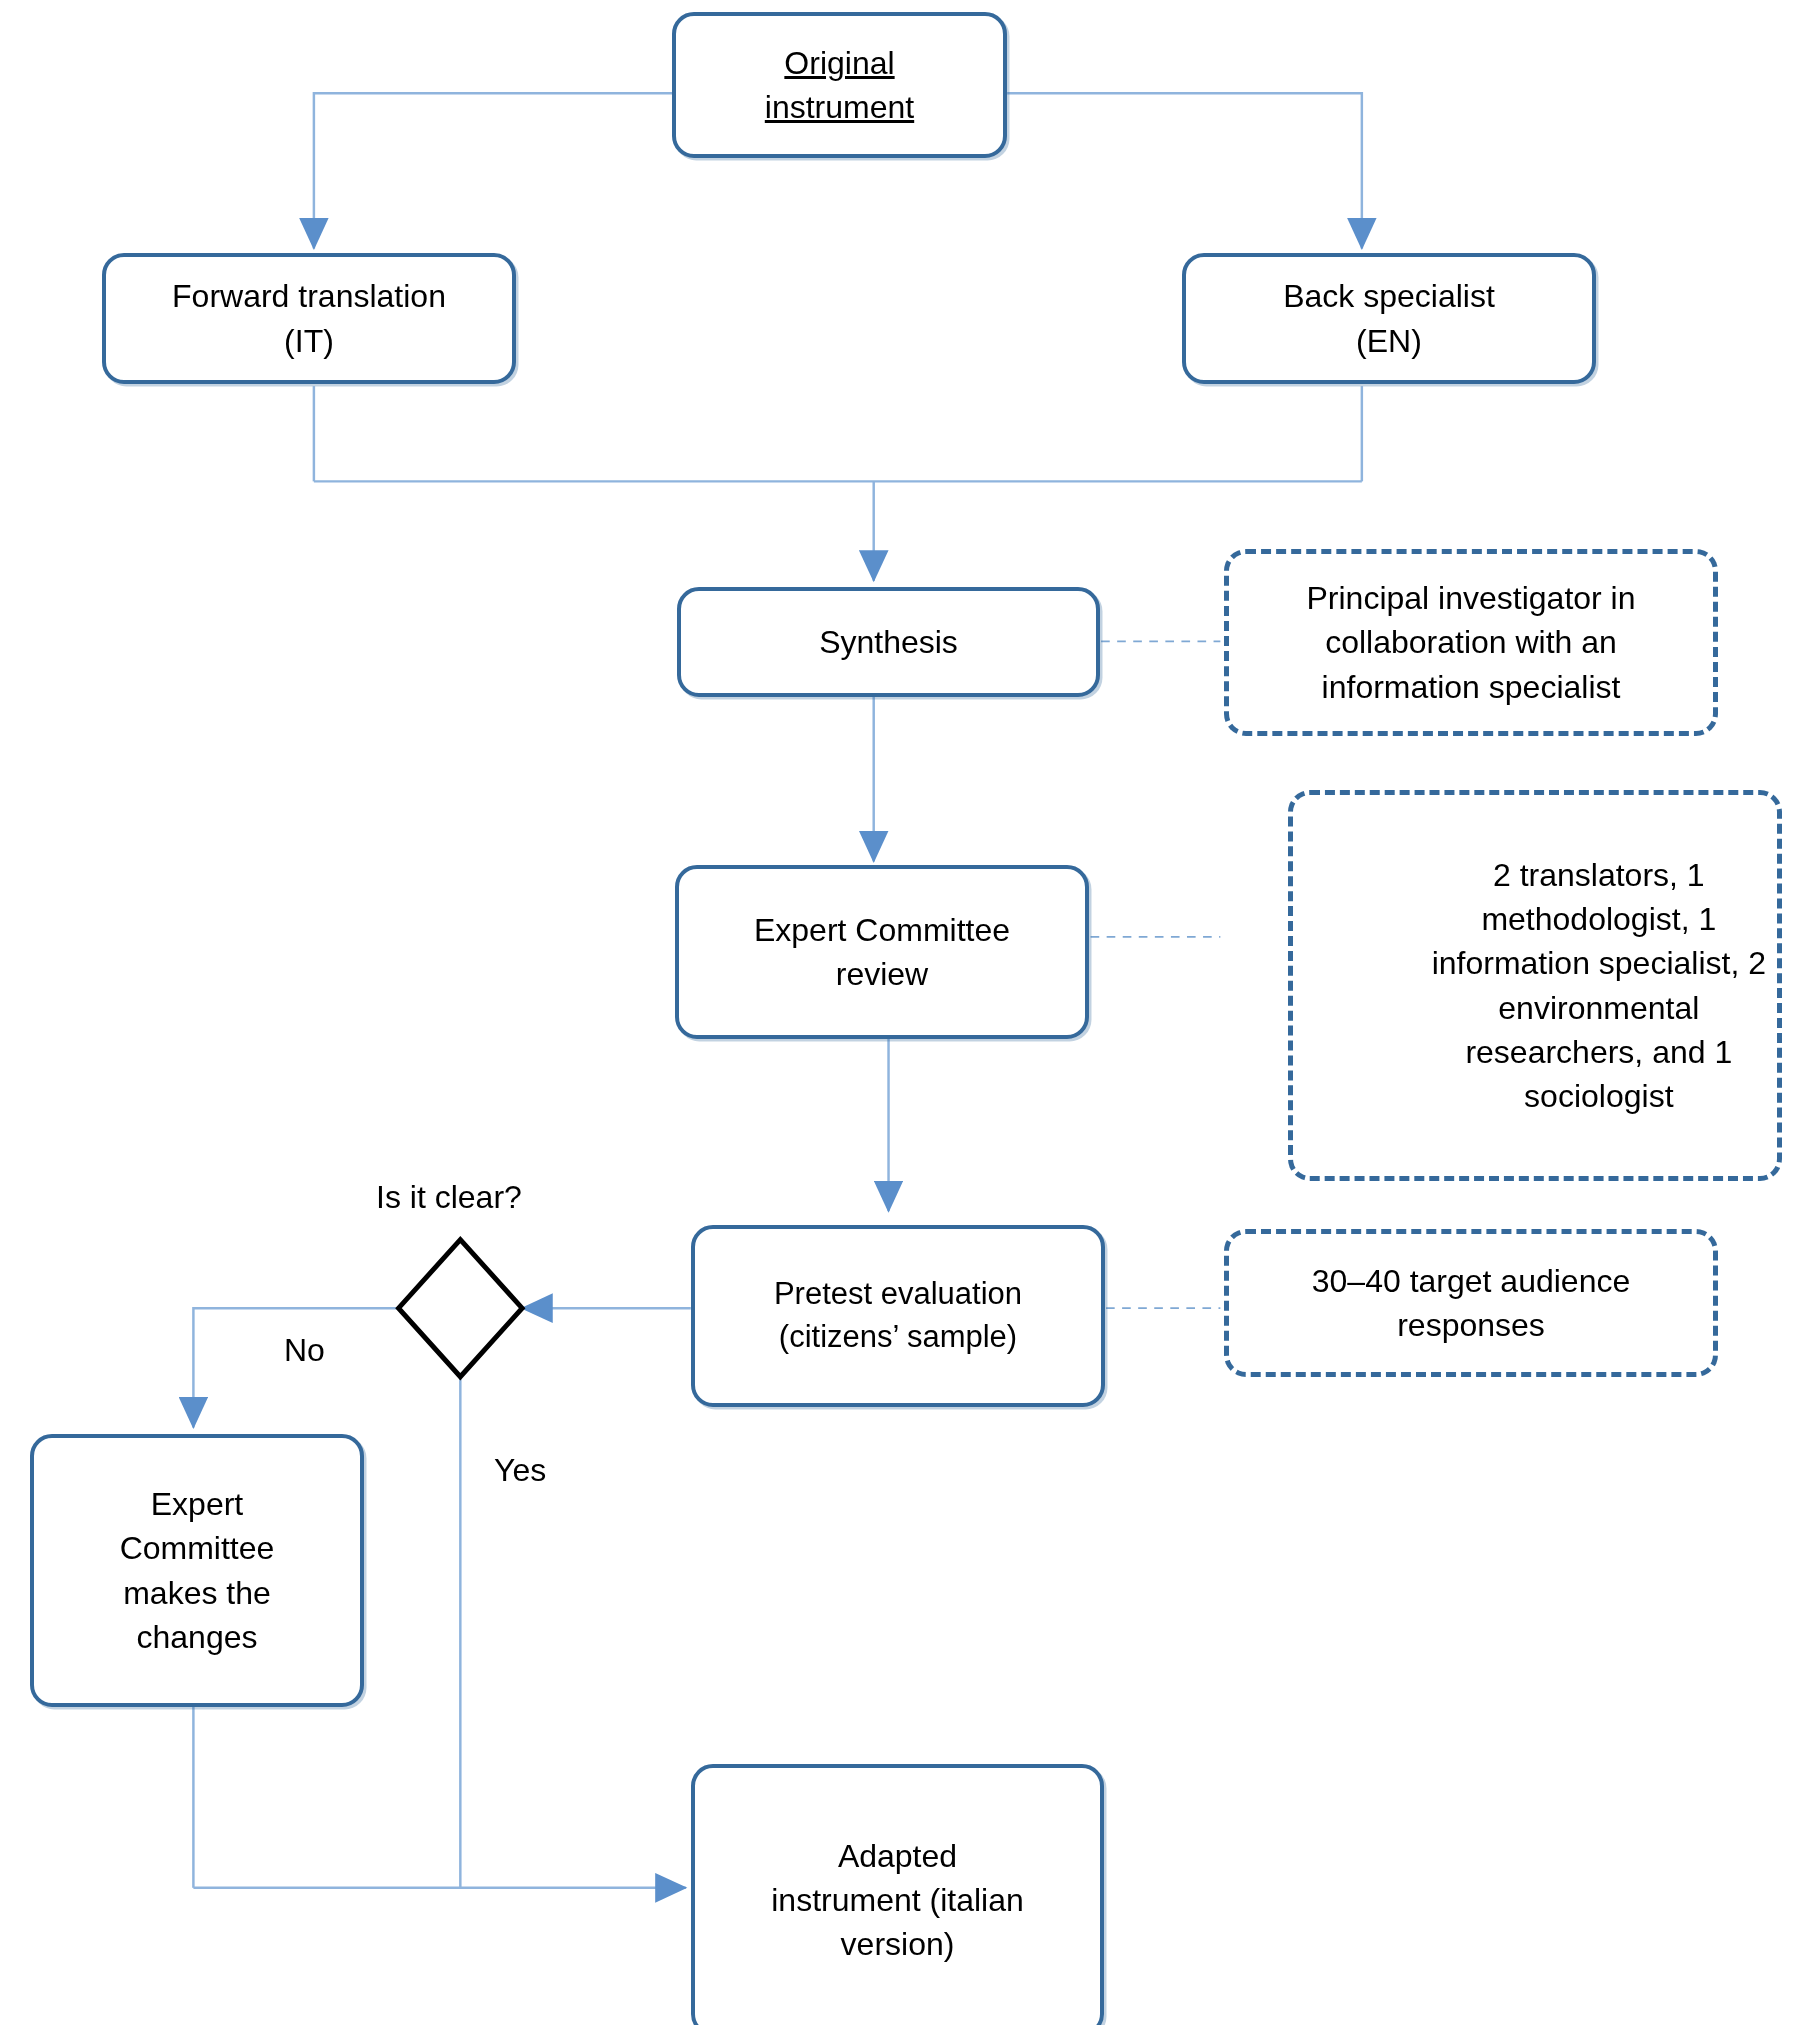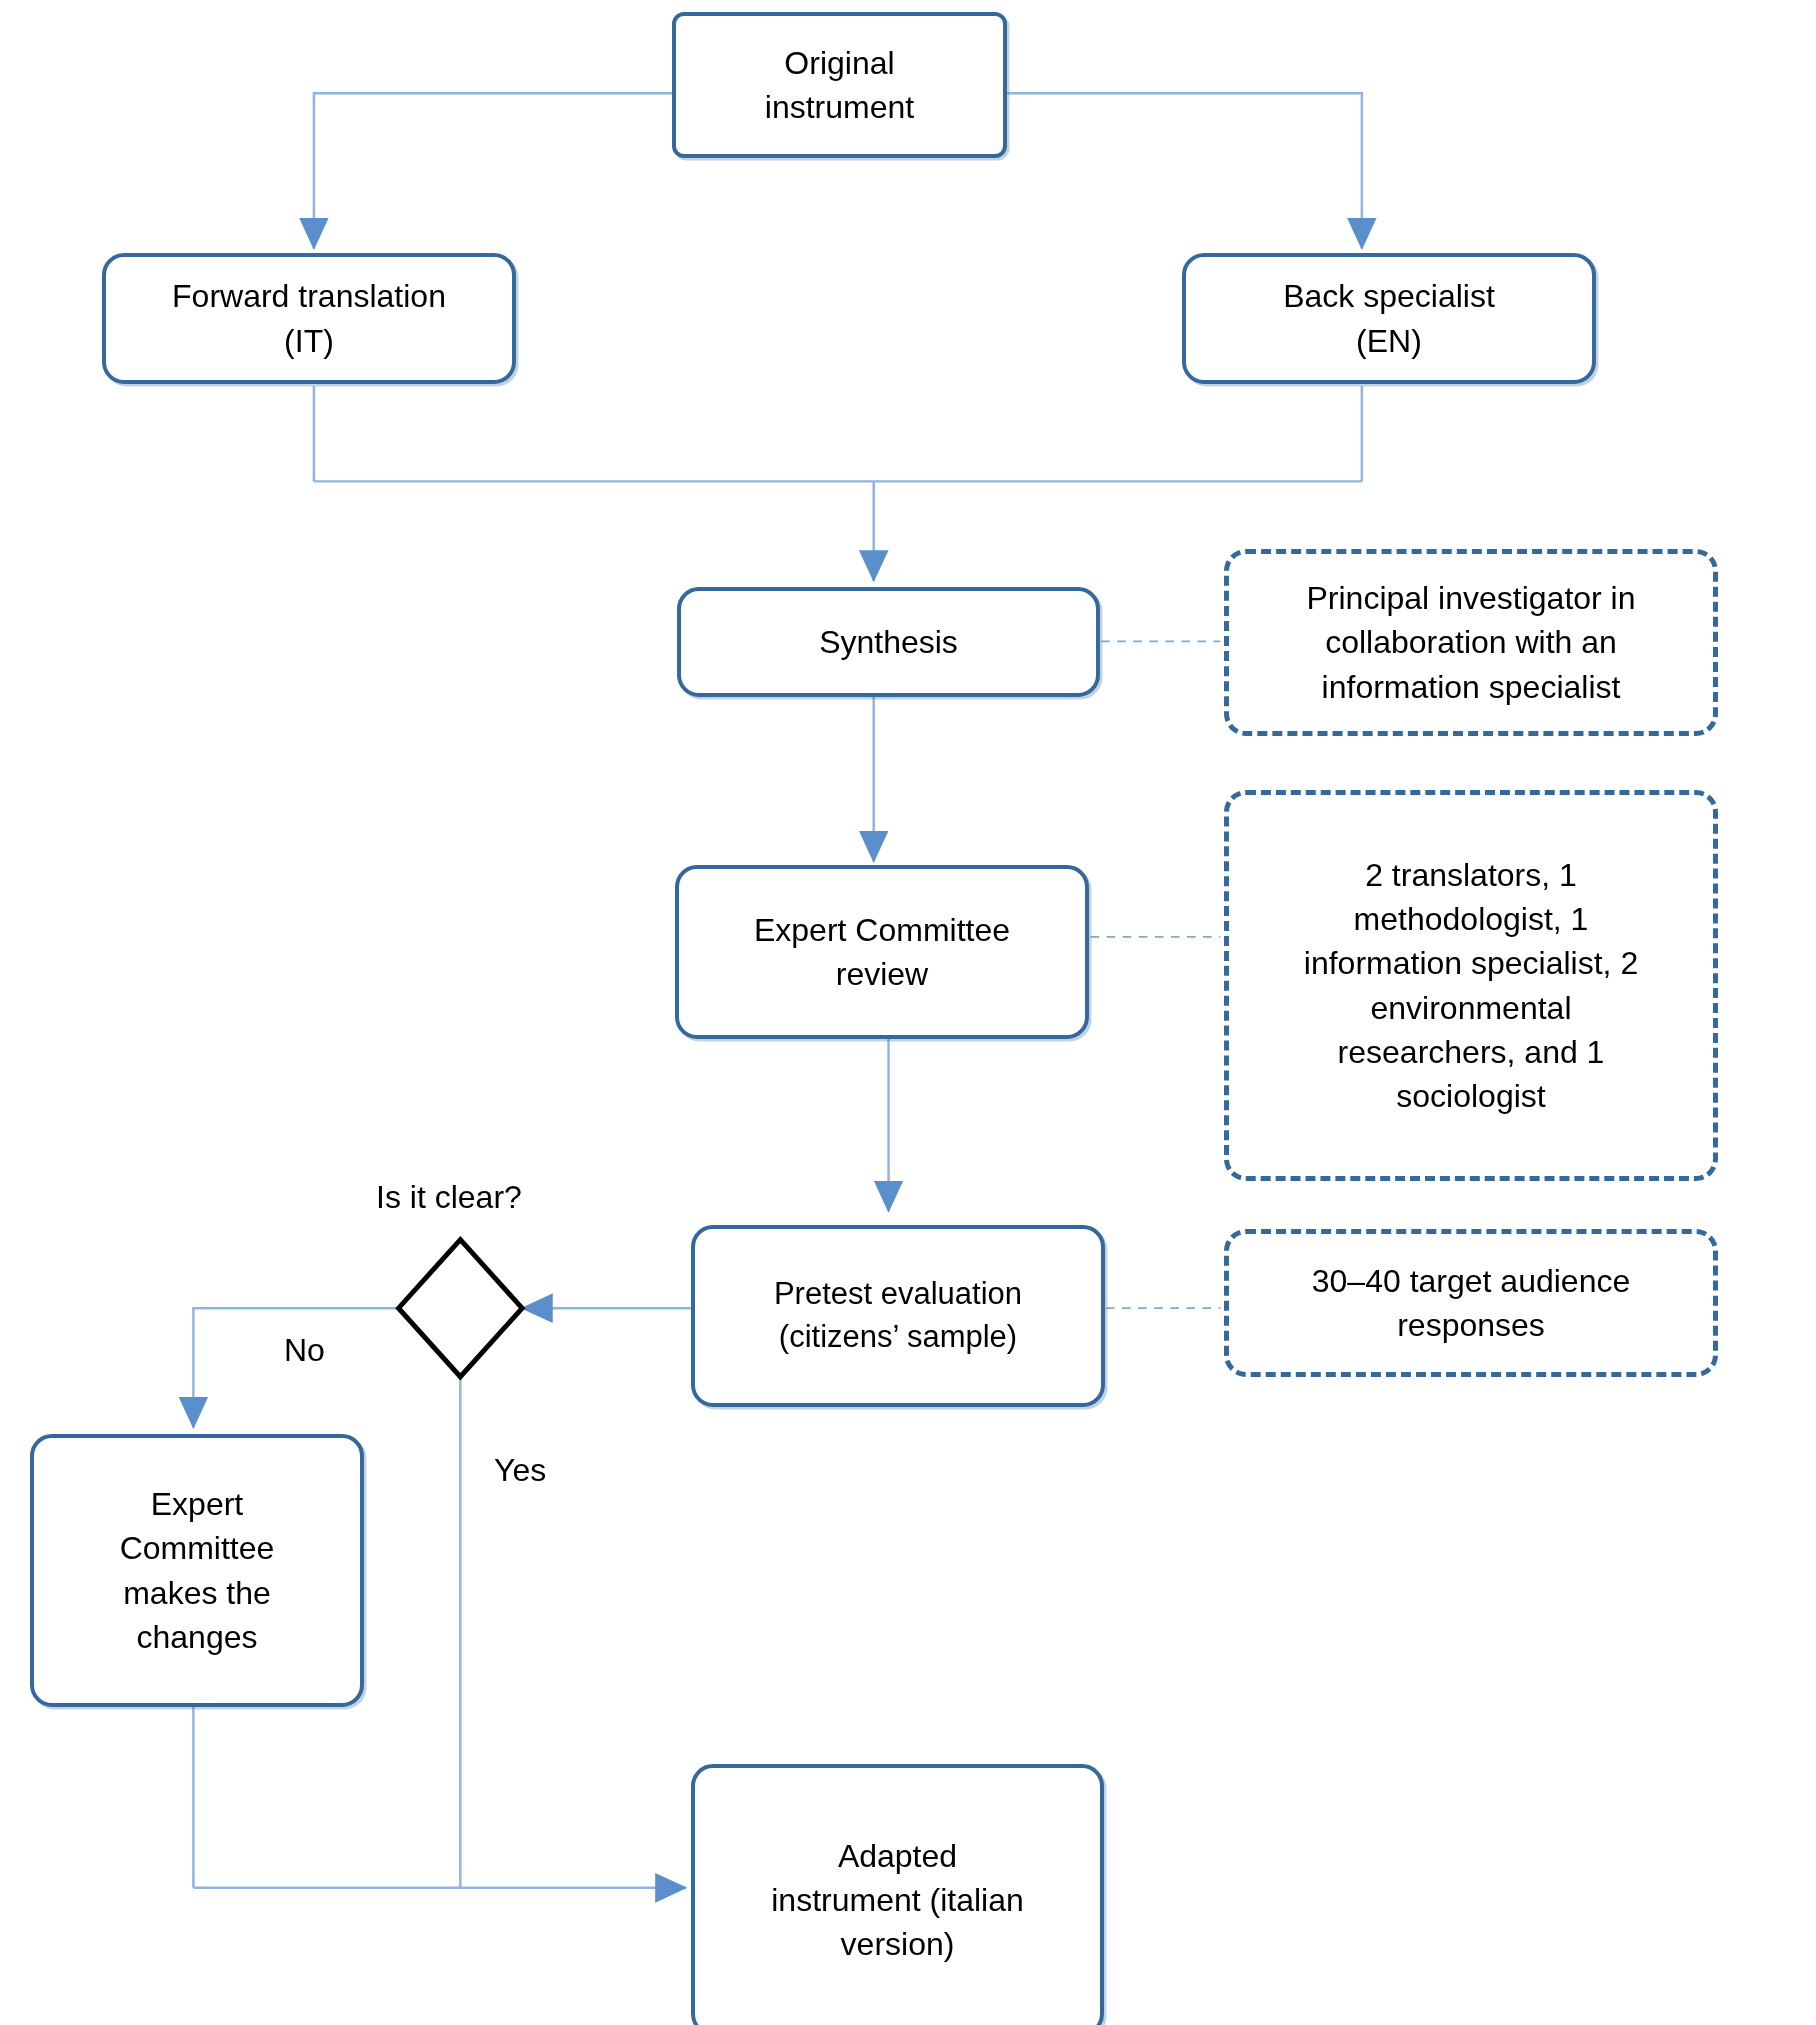--- a/index.html
+++ b/index.html
@@ -35,22 +35,23 @@
     color: #000000;
     background: #ffffff;
     border-radius: 22px;
   }
   .node-solid {
     border: 4.3px solid #35699B;
     box-shadow: 2.5px 2.5px 0 0 rgba(53,105,155,0.30);
   }
   .node-rounded {
     border: 4.3px solid #35699B;
-    border-radius: 12px;
+    border-radius: 22px;
     box-shadow: 2.5px 2.5px 0 0 rgba(53,105,155,0.30);
+    text-decoration: underline;
   }
   .node-dashed {
     border: 5px dashed #35699B;
     background: transparent;
   }
   .node-label {
     line-height: 1.38;
     padding: 0 11px;
     white-space: pre-line;
   }
@@ -153,21 +154,21 @@
 instrument (italian
 version)</span>
   </div>
 
   <div class="node node-dashed" style="left:1224px; top:549px; width:494px; height:187px;">
     <span class="node-label fs-52">Principal investigator in
 collaboration with an
 information specialist</span>
   </div>
 
-  <div class="node node-dashed" style="left:1224px; top:790px; width:494px; height:391px;">
+  <div class="node node-dashed" style="left:1288px; top:790px; width:494px; height:391px;justify-content:flex-end;">
     <span class="node-label fs-52">2 translators, 1
 methodologist, 1
 information specialist, 2
 environmental
 researchers, and 1
 sociologist</span>
   </div>
 
   <div class="node node-dashed" style="left:1224px; top:1229px; width:494px; height:148px;">
     <span class="node-label fs-52">30–40 target audience

